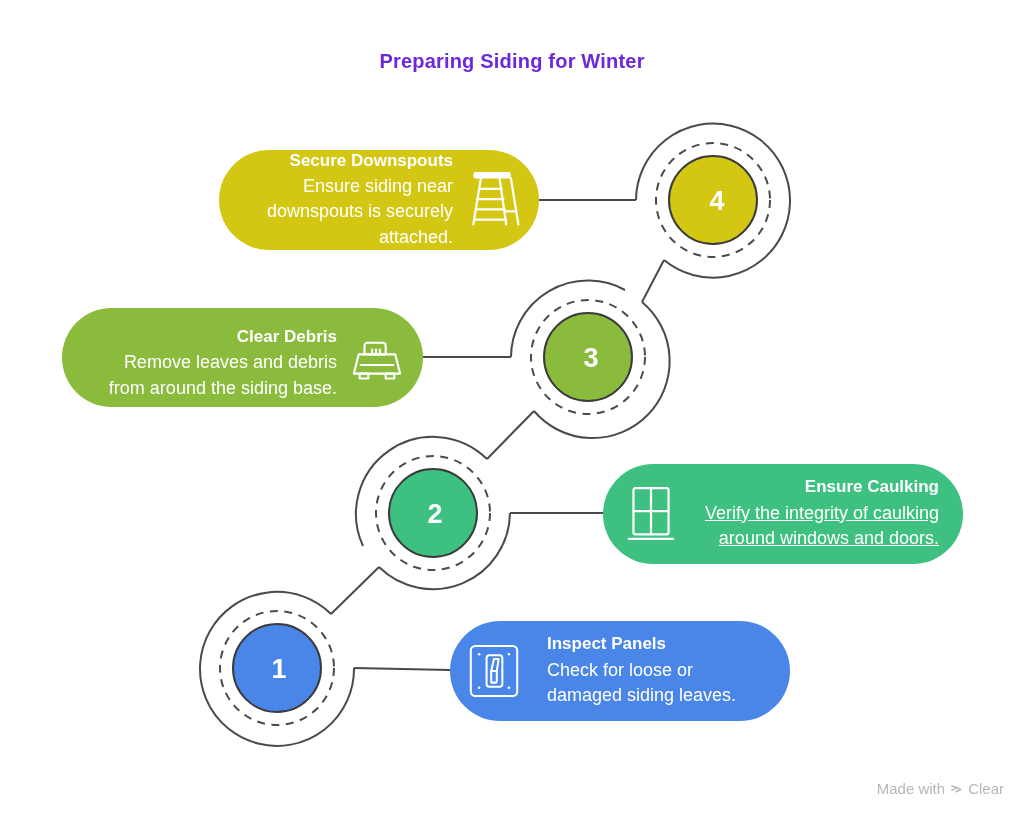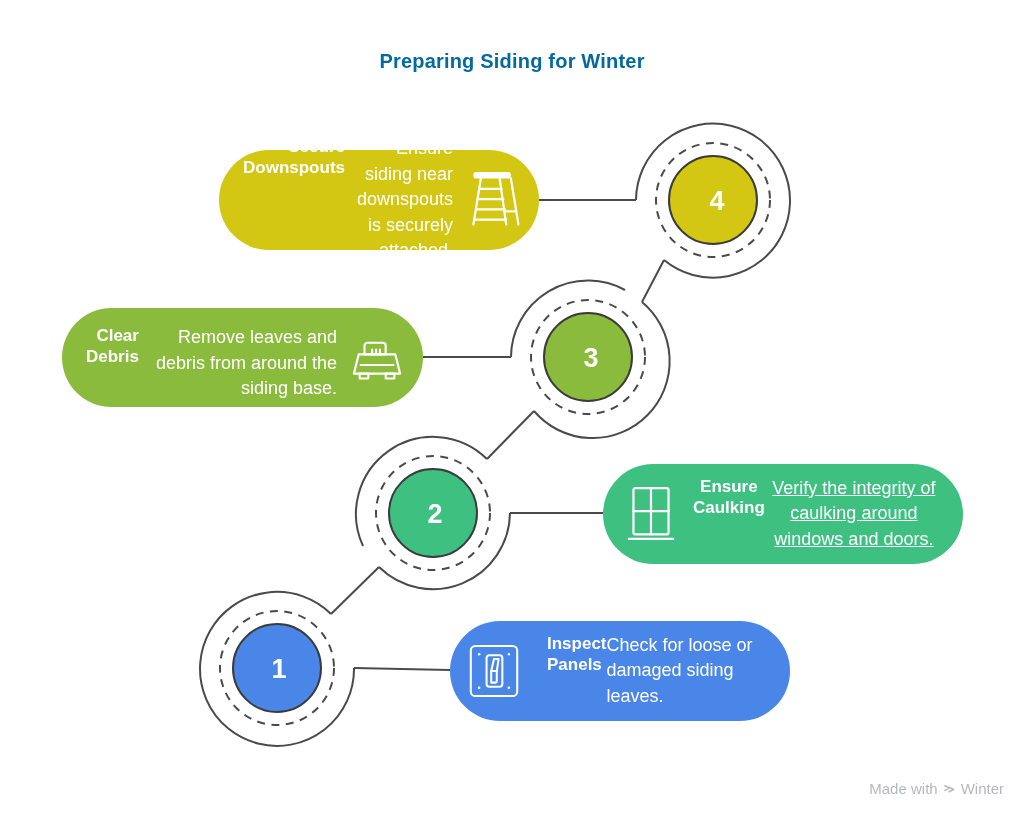--- a/index.html
+++ b/index.html
@@ -2,43 +2,43 @@
 <html><head>
 <meta charset="utf-8">
 <style>
   html,body{margin:0;padding:0;background:#ffffff;}
   .canvas{
     position:relative;width:1024px;height:814px;background:#ffffff;overflow:hidden;
     font-family:"Liberation Sans", sans-serif;
   }
   .diagram-title{
     position:absolute;top:50px;left:0;width:100%;text-align:center;
-    font-size:20px;font-weight:bold;color:#0369a1;letter-spacing:.2px;
+    font-size:20px;font-weight:bold;color:#6d28d9;letter-spacing:.2px;
   }
   svg.layer{position:absolute;left:0;top:0;}
   .ring{fill:none;stroke:#4a4a4a;stroke-width:2;}
   .dashed{fill:none;stroke:#4a4a4a;stroke-width:2;stroke-dasharray:8 6.5;}
   .conn{fill:none;stroke:#4a4a4a;stroke-width:2;}
   .node-fill{stroke:#3b3b3b;stroke-width:2;}
   .node-num{font-family:"Liberation Sans",sans-serif;font-size:27px;font-weight:bold;fill:#ffffff;text-anchor:middle;}
   .pill{
     position:absolute;border-radius:52px;display:flex;align-items:center;color:#ffffff;
     box-sizing:border-box;
   }
-  .pill .txt{display:flex;flex-direction:row;}
+  .pill .txt{display:flex;flex-direction:column;}
   .pill .pill-title{font-size:17px;font-weight:bold;line-height:1.25;margin-bottom:3px;}
   .pill .pill-desc{font-size:18px;line-height:1.42;}
   .pill-4{left:219px;top:150px;width:320px;height:100px;padding:0 18px 0 24px;justify-content:flex-end;}
   .pill-4 .txt{text-align:right;margin-right:14px;}
   .pill-4 .pill-desc{max-width:208px;}
   .pill-3{left:62px;top:308px;width:361px;height:99px;padding:12px 20px 0 24px;justify-content:flex-end;}
   .pill-3 .txt{text-align:right;margin-right:14px;}
   .pill-3 .pill-desc{max-width:236px;}
   .pill-2{left:603px;top:464px;width:360px;height:100px;padding:0 20px 0 24px;}
-  .pill-2 .txt{text-align:center;margin-left:18px;}
+  .pill-2 .txt{text-align:right;margin-left:18px;}
   .pill-2 .pill-desc{max-width:246px;text-decoration:underline;}
   .pill-1{left:450px;top:621px;width:340px;height:100px;padding:0 18px 0 18px;}
   .pill-1 .txt{text-align:left;margin-left:27px;}
   .pill-1 .pill-desc{max-width:216px;}
   .icon{flex:none;display:block;}
   .watermark{
     position:absolute;right:20px;bottom:17px;display:flex;align-items:center;gap:5px;
     font-size:15px;color:#b5b8bb;
   }
 </style>
@@ -144,16 +144,16 @@
       <div class="pill-desc">Check for loose or damaged siding leaves.</div>
     </div>
   </div>
 
   <div class="watermark">
     <span>Made with</span>
     <svg width="13" height="12" viewBox="0 0 14 12" fill="none" stroke="#b5b8bb" stroke-width="1.6" stroke-linecap="round" stroke-linejoin="round">
       <path d="M2,2.5 L7,5 L2,7.5"></path>
       <path d="M6.5,4 L11.5,6.5 L6.5,9"></path>
     </svg>
-    <span>Winter</span>
+    <span>Clear</span>
   </div>
 
 </div>
 
 </body></html>

